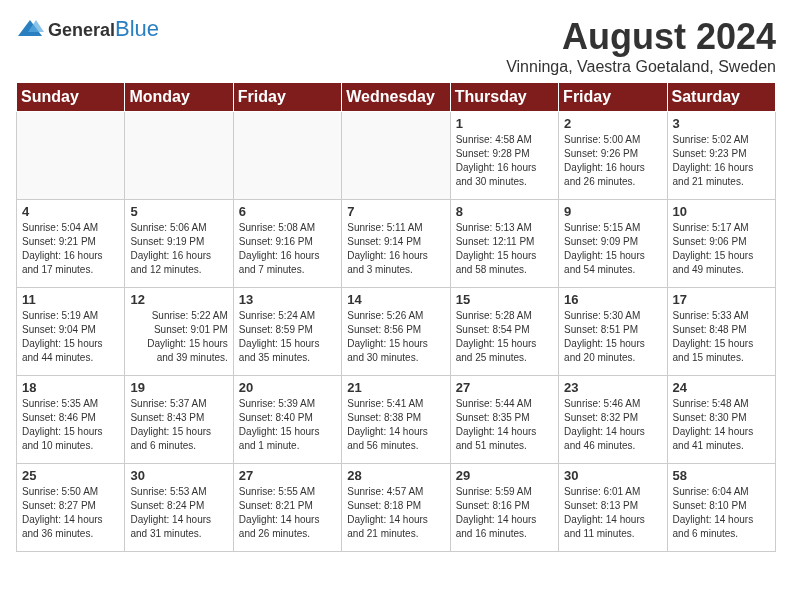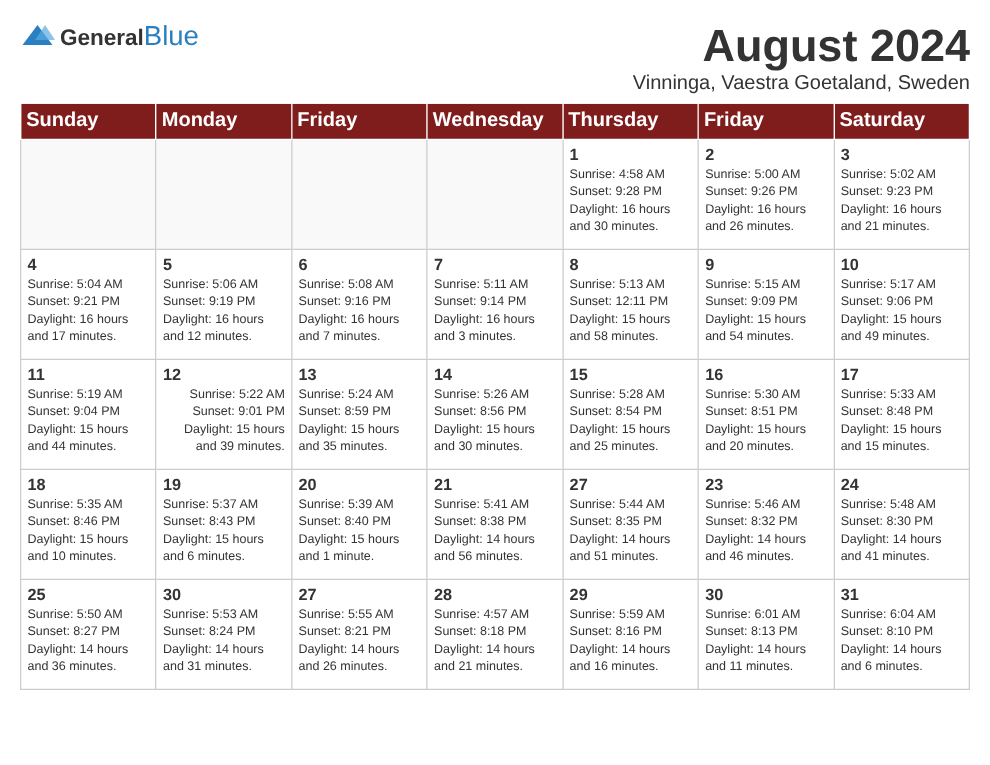--- a/index.html
+++ b/index.html
@@ -324,21 +324,21 @@
 and 16 minutes.</div>
         </td>
         <td>
           <span class="day-num">30</span>
           <div class="cell-text" style="white-space: pre-line;">Sunrise: 6:01 AM
 Sunset: 8:13 PM
 Daylight: 14 hours
 and 11 minutes.</div>
         </td>
         <td>
-          <span class="day-num">31</span>
+          <span class="day-num">58</span>
           <div class="cell-text" style="white-space: pre-line;">Sunrise: 6:04 AM
 Sunset: 8:10 PM
 Daylight: 14 hours
 and 6 minutes.</div>
         </td>
       </tr>
     </tbody>
 </table>
 
 </body></html>

